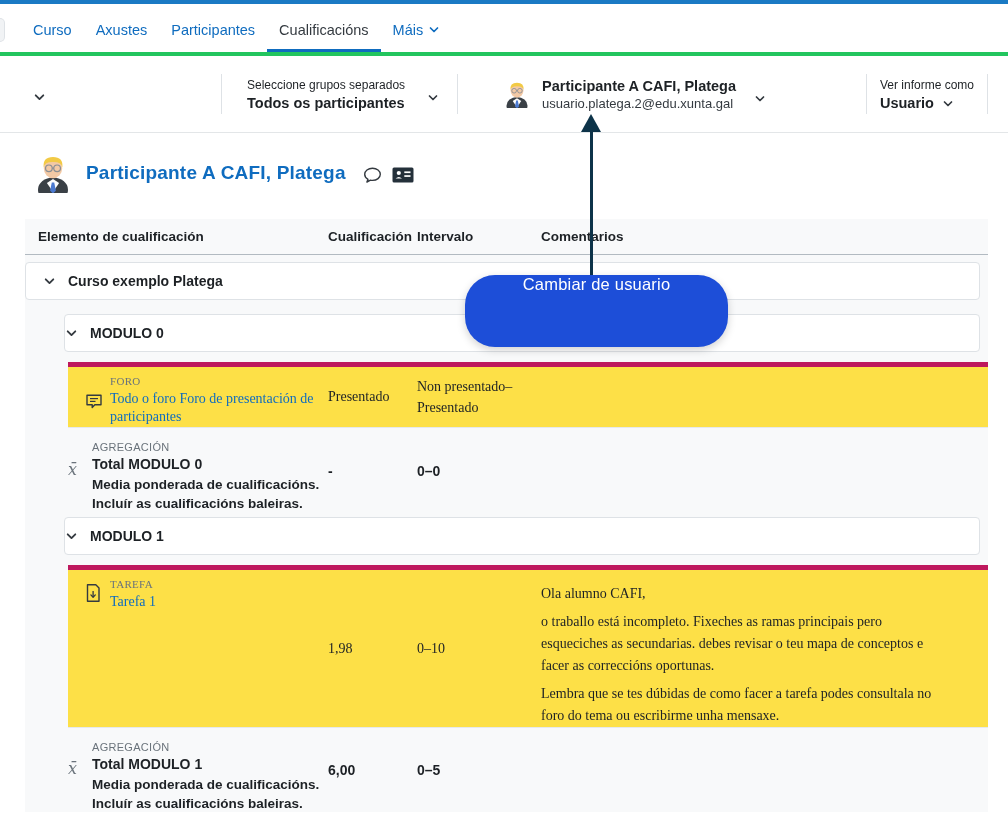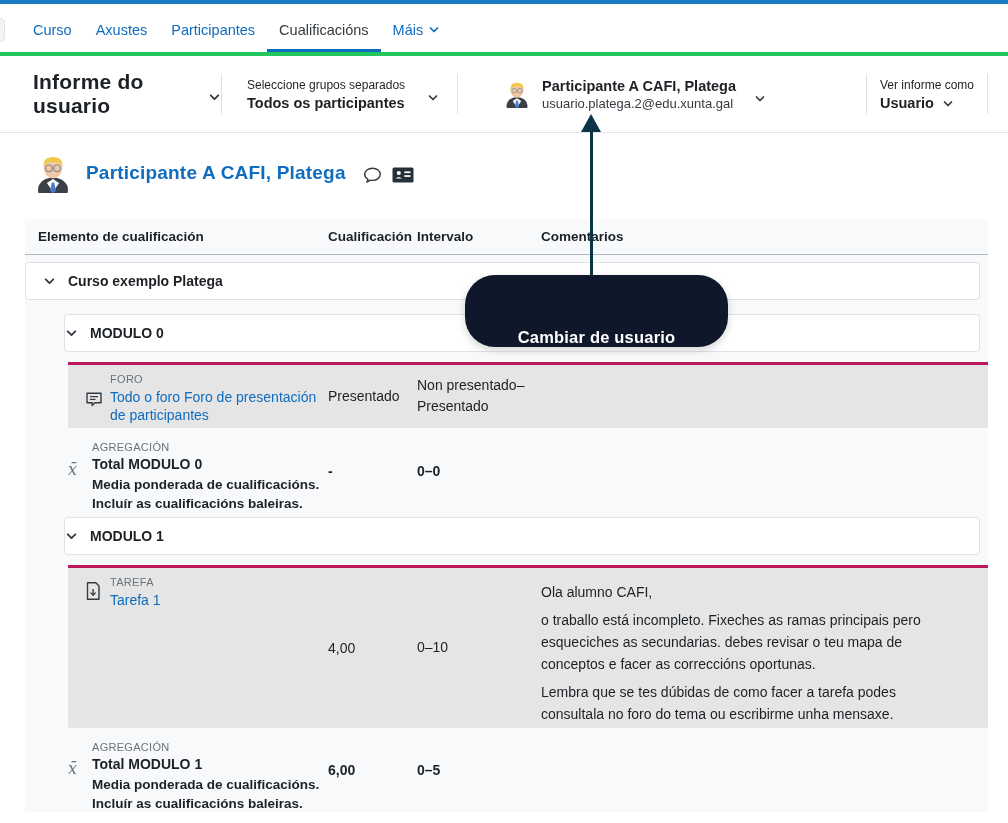--- a/index.html
+++ b/index.html
@@ -63,22 +63,22 @@
   .thead .th:first-child { padding-left:13px; }
   .cat-row {
     background:#fff; border:1px solid #dee2e6; border-radius:4px; height:38px;
     display:flex; align-items:center; font-size:14px; font-weight:700;
   }
   .cat-row .chev { margin-right:12px; cursor:pointer; }
   .cat-l1 { margin:7px 8px 14px 0; padding-left:17px; }
   .cat-l2 { margin:0 8px 10px 39px; padding-left:0; }
   .cat-m1 { margin-top:4px; }
   .item-row {
-    background:#e5e5e5; border-top:3px solid #be185d; border-bottom:1px solid #e6e9ec;
-    margin-left:43px; position:relative;
+    background:#fde047; border-top:5px solid #be185d; border-bottom:1px solid #e6e9ec;
+    margin-left:43px; position:relative;font-family:Liberation Serif, serif;
   }
   .item-row.foro { height:66px; }
   .item-row.tarefa { height:163px; }
   .item-icon { position:absolute; left:16px; color:#343a40; }
   .foro .item-icon { top:24px; }
   .tarefa .item-icon { top:13px; }
   .cell-label { padding:8px 0 0 42px; }
   .type-label { font-size:11px; color:#6a737b; letter-spacing:.3px; }
   .item-link { font-size:14px; color:#0f6cbf; line-height:1.3; margin-top:3px; display:inline-block; cursor:pointer; }
   .cell-mid { font-size:14px; align-self:center; }
@@ -98,22 +98,22 @@
   .agg-line { font-size:13.5px; font-weight:700; line-height:1.3; margin-top:2px; }
   
   .tour-line { position:absolute; left:590px; top:131px; width:3px; height:146px; background:#0d3349; z-index:40; }
   .tour-arrow {
     position:absolute; left:581px; top:114px; width:0; height:0; z-index:40;
     border-left:10px solid transparent; border-right:10px solid transparent;
     border-bottom:18px solid #0d3349;
   }
   .tour-tooltip {
     position:absolute; left:465px; top:275px; width:263px; height:72px; z-index:41;
-    background:#0f172a; border-radius:30px; color:#fff; display:flex;
-    align-items:flex-end; justify-content:center; font-size:16.5px; font-weight:700;
+    background:#1d4ed8; border-radius:30px; color:#fff; display:flex;
+    align-items:flex-start; justify-content:center; font-size:16.5px; font-weight:400;
     letter-spacing:.2px; box-shadow:0 3px 8px rgba(0,0,0,.18);
   }
   svg { display:block; }
 </style>
 </head>
 <body>
 
 <svg width="0" height="0" style="position:absolute">
   <defs>
     <g id="sym-chevron">
@@ -165,21 +165,20 @@
     <span class="chev blue">
         <svg width="12" height="12" viewBox="0 0 12 12">
           <use href="#sym-chevron"></use>
         </svg>
       </span>
   </div>
 </nav>
 
 <div class="toolbar">
   <div class="report-sel">
-    <span class="title">Informe do usuario</span>
     <span class="chev" style="margin-top:6px">
         <svg width="13" height="13" viewBox="0 0 12 12">
           <use href="#sym-chevron"></use>
         </svg>
       </span>
   </div>
   <div class="vdiv"></div>
   <div class="group-sel">
     <div>
       <div class="sel-small">Seleccione grupos separados</div>
@@ -312,21 +311,21 @@
   <div class="grid4i item-row tarefa">
     <div class="cell-label">
       <span class="item-icon">
           <svg width="18" height="20" viewBox="0 0 18 20">
             <use href="#sym-assignment"></use>
           </svg>
         </span>
       <div class="type-label">TAREFA</div>
       <a class="item-link">Tarefa 1</a>
     </div>
-    <div class="cell-mid">4,00</div>
+    <div class="cell-mid">1,98</div>
     <div class="cell-mid cell-range">0–10</div>
     <div class="cell-feedback">
       <p>Ola alumno CAFI,</p>
       <p>o traballo está incompleto. Fixeches as ramas principais pero esqueciches as secundarias. debes revisar o teu mapa de conceptos e facer as correccións oportunas.</p>
       <p>Lembra que se tes dúbidas de como facer a tarefa podes consultala no foro do tema ou escribirme unha mensaxe.</p>
     </div>
   </div>
 
   <div class="grid4 agg-row a1">
     <div class="agg-label">

